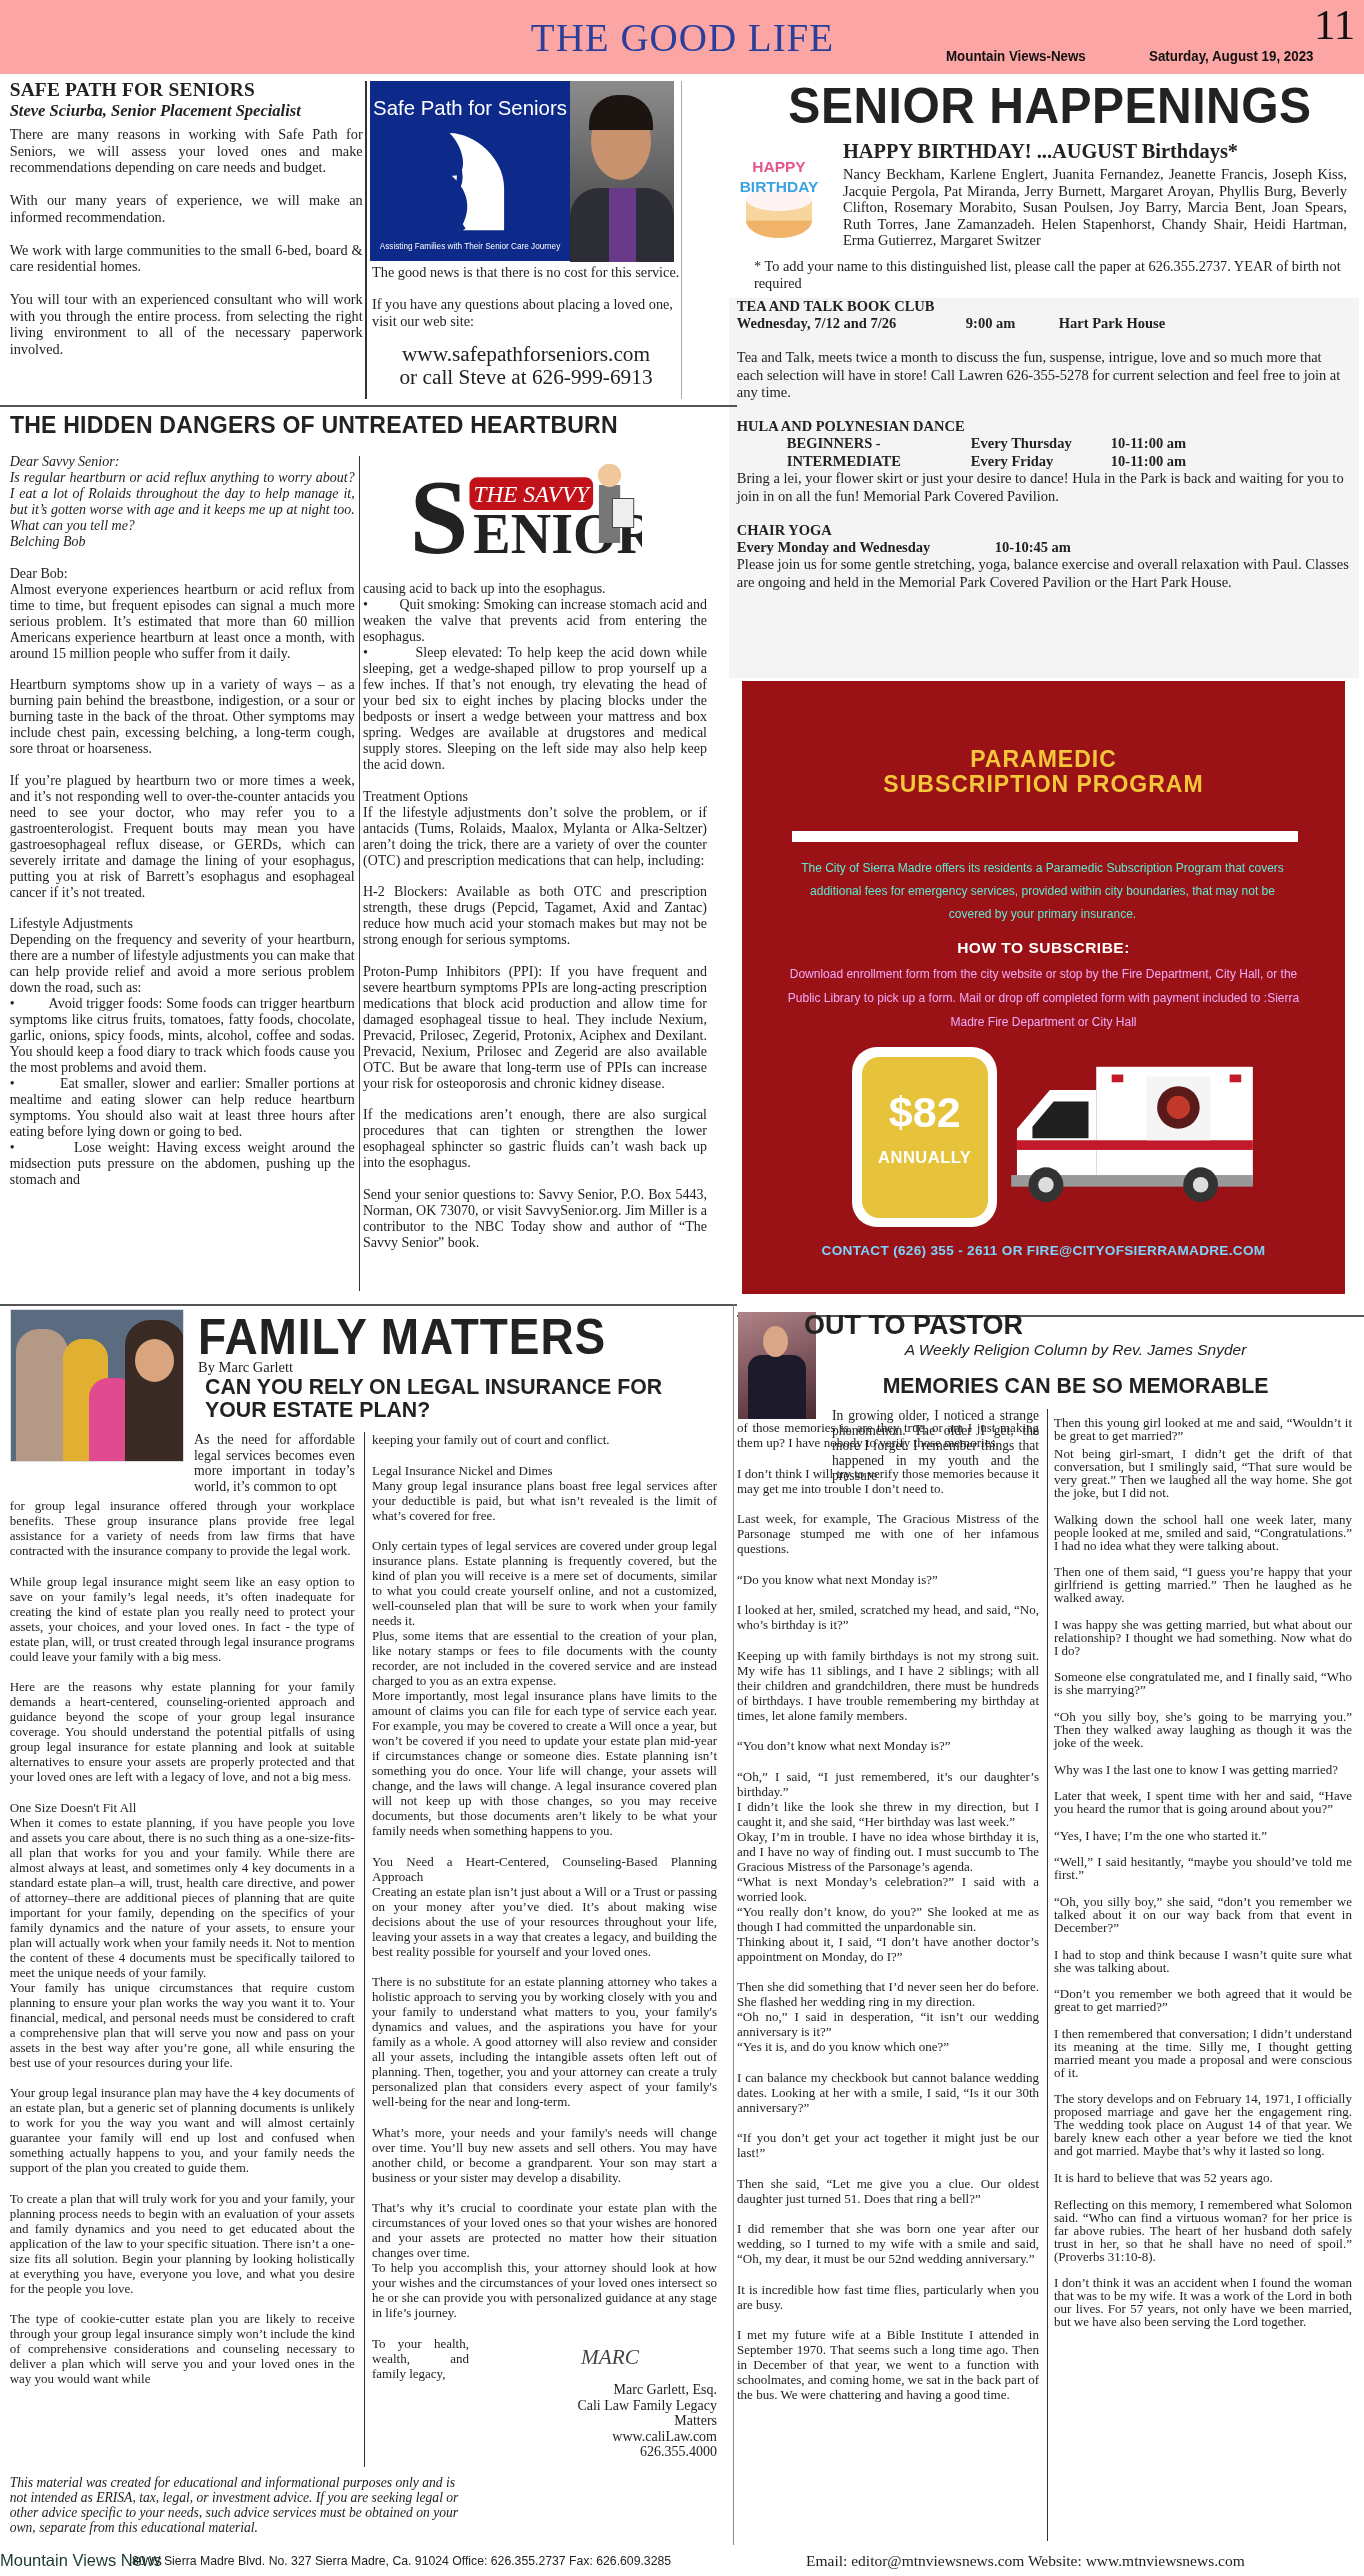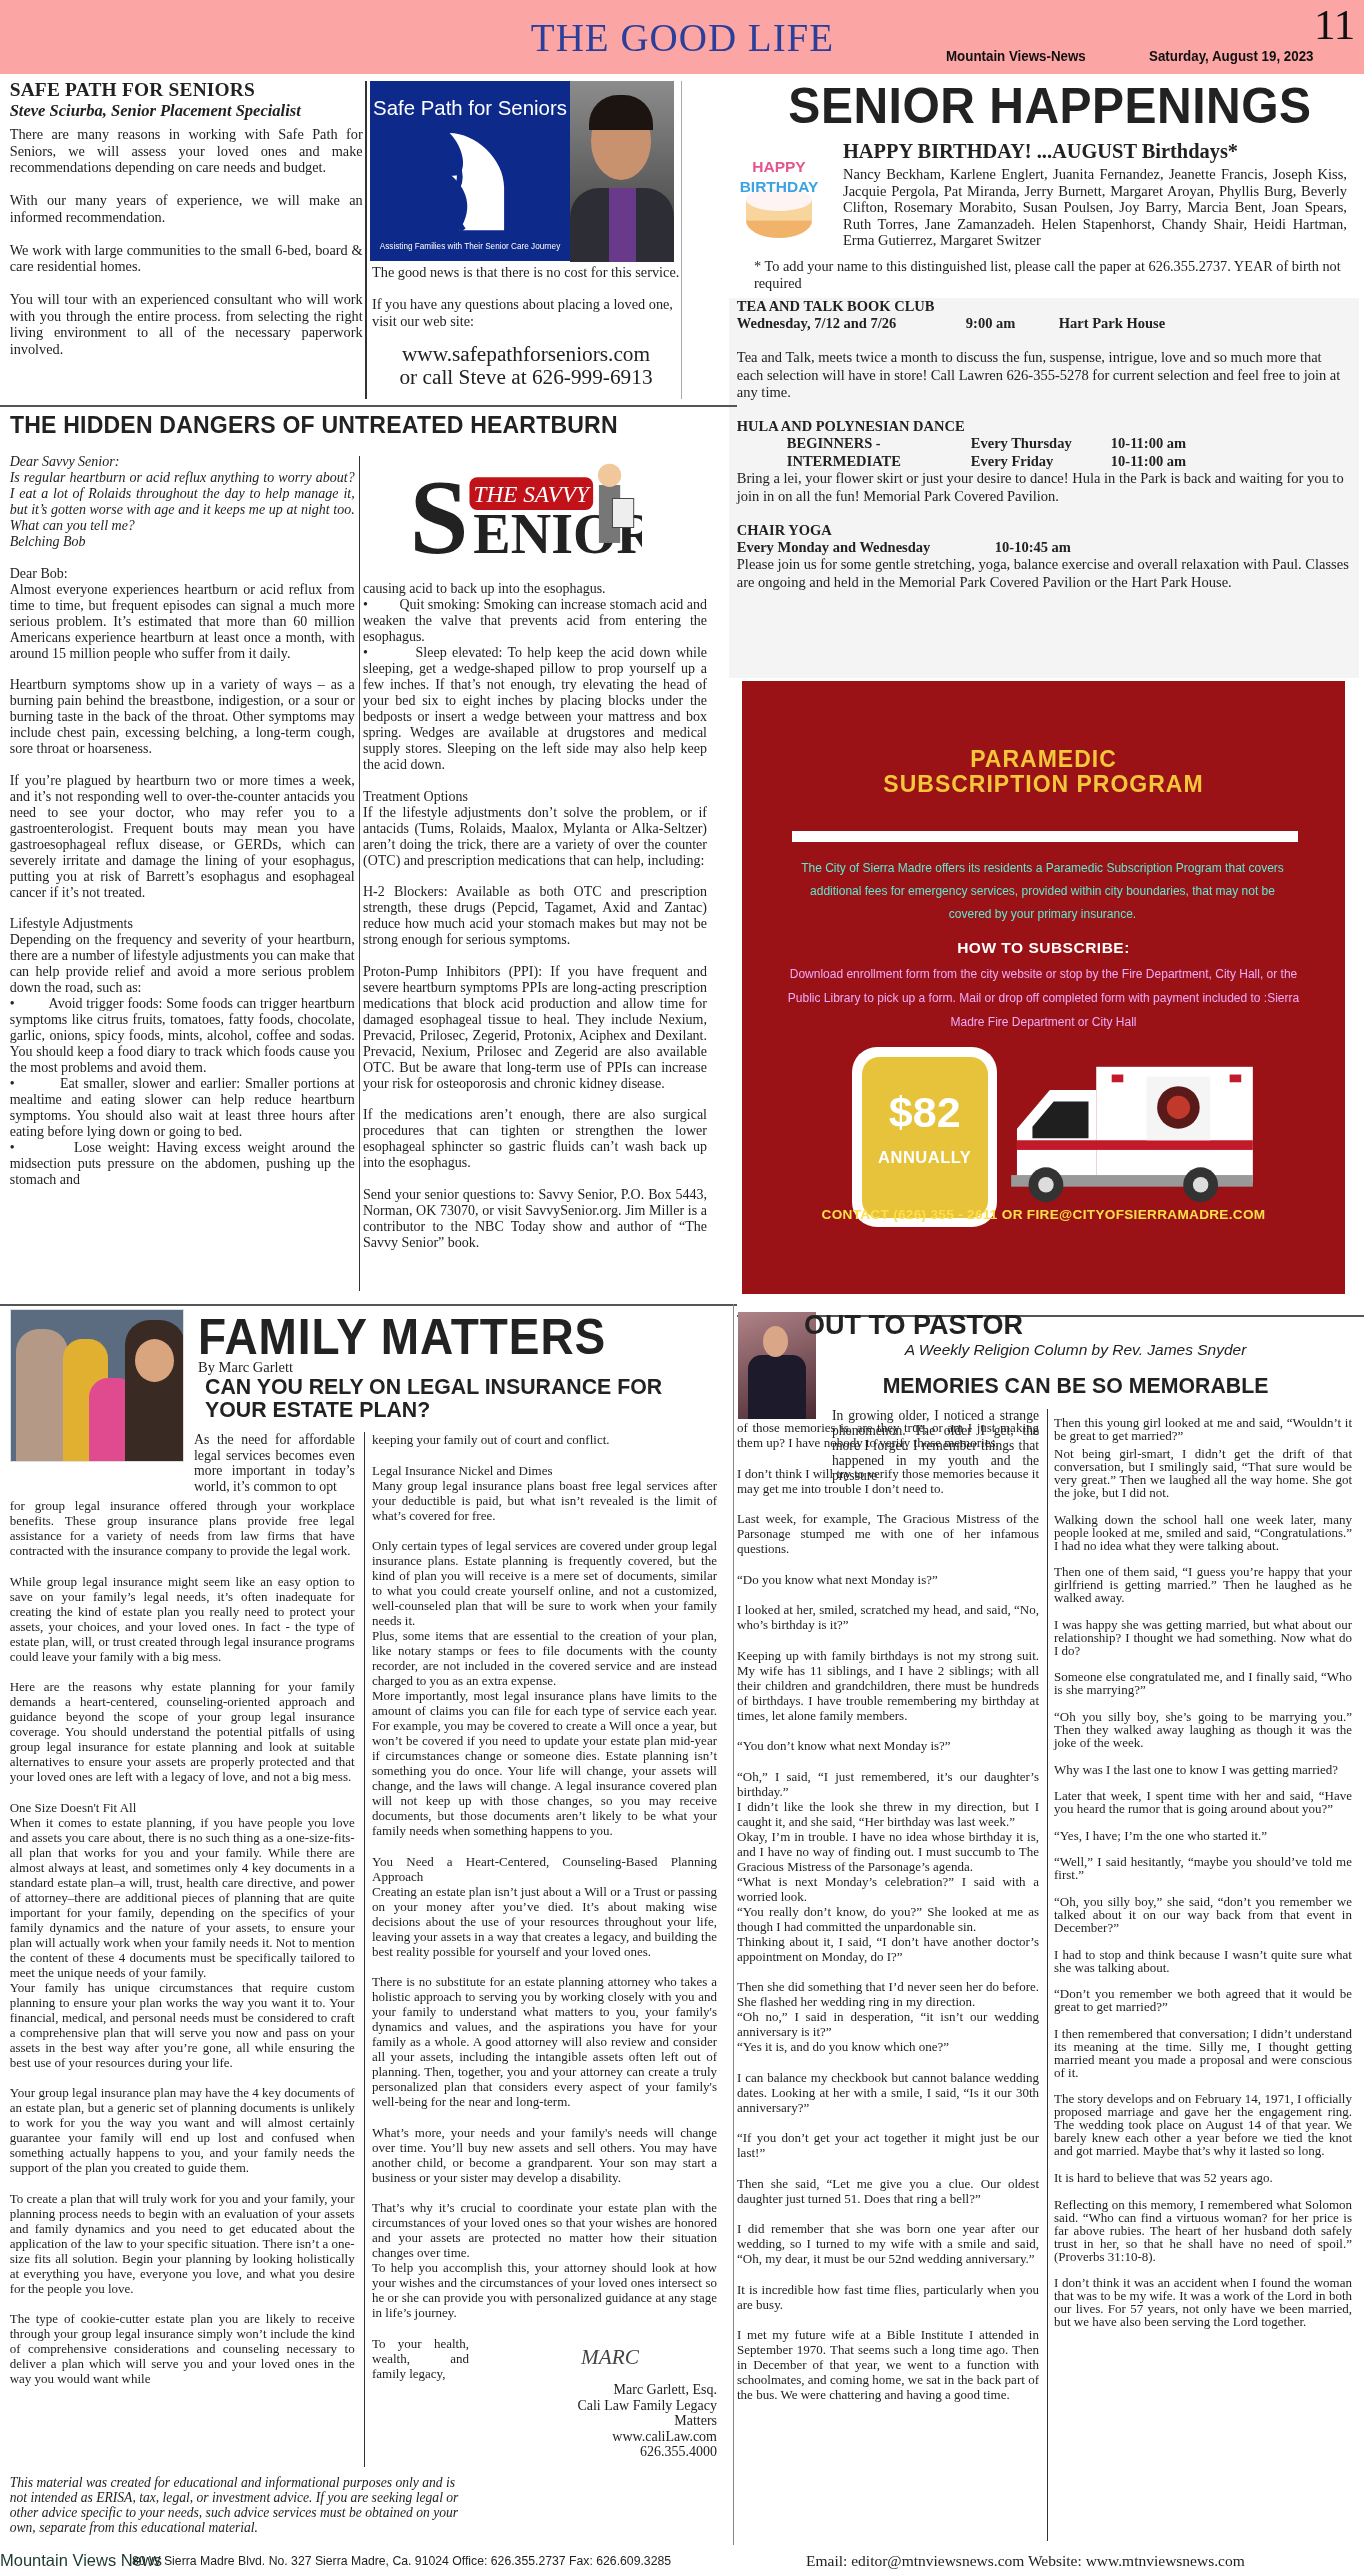--- a/index.html
+++ b/index.html
@@ -53,21 +53,21 @@
 #paramedic{left:742px;top:681px;width:603px;height:613px;background:#9b1216;color:#fff;text-align:center;font-family:"Liberation Sans",sans-serif}
 #paramedic .h{position:absolute;left:0;width:603px;top:66px;color:#f4c63a;font-weight:bold;font-size:23px;line-height:25px;letter-spacing:1px}
 #paramedic .bar{position:absolute;left:50px;top:150px;width:506px;height:10.7px;background:#fff}
 #paramedic .desc{position:absolute;left:58px;width:485px;top:176px;font-size:12px;line-height:23px;color:#5eead4}
 #paramedic .howh{position:absolute;left:0;width:603px;top:258px;font-weight:bold;font-size:15.5px;letter-spacing:0.5px}
 #paramedic .how{position:absolute;left:39px;width:525px;top:281px;font-size:12px;line-height:24px;color:#f0abfc}
 #paramedic .price{position:absolute;left:110px;top:366px;width:145px;height:180px;border-radius:25px;background:#fff;padding:9.7px}
 #paramedic .price .in{width:126px;height:161px;border-radius:17.4px;background:#e6c33a;padding-top:31px}
 #paramedic .price .amt{font-weight:bold;font-size:43px;color:#fff}
 #paramedic .price .ann{font-weight:bold;font-size:16.5px;color:#fff;margin-top:11.6px;letter-spacing:0.5px}
-#paramedic .contact{position:absolute;left:0;width:603px;top:526px;color:#fde047;font-weight:bold;font-size:13.6px;letter-spacing:0.3px}
+#paramedic .contact{position:absolute;left:0;width:603px;top:562px;color:#7dd3fc;font-weight:bold;font-size:13.6px;letter-spacing:0.3px}
 #ambulance{position:absolute;left:269px;top:380px;width:242px;height:145px}
 
 
 #hb-title{left:9.7px;top:411px;font-family:"Liberation Sans",sans-serif;font-weight:bold;font-size:24px;letter-spacing:0.2px;transform:scaleX(.96);transform-origin:left}
 #hb-col1{left:9.7px;top:454px;width:345px}
 #hb-col2{left:363px;top:581px;width:344px}
 #savvy-logo{left:409px;top:456px;width:233px;height:114px}
 .ital{font-style:italic}
 
 

